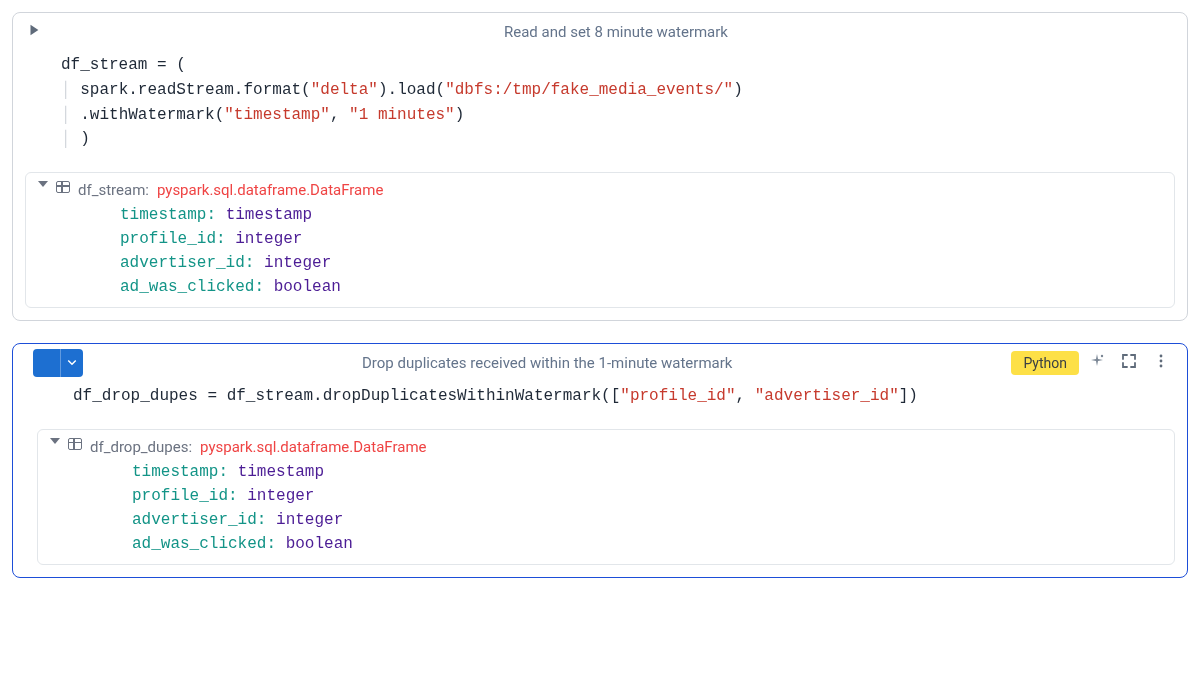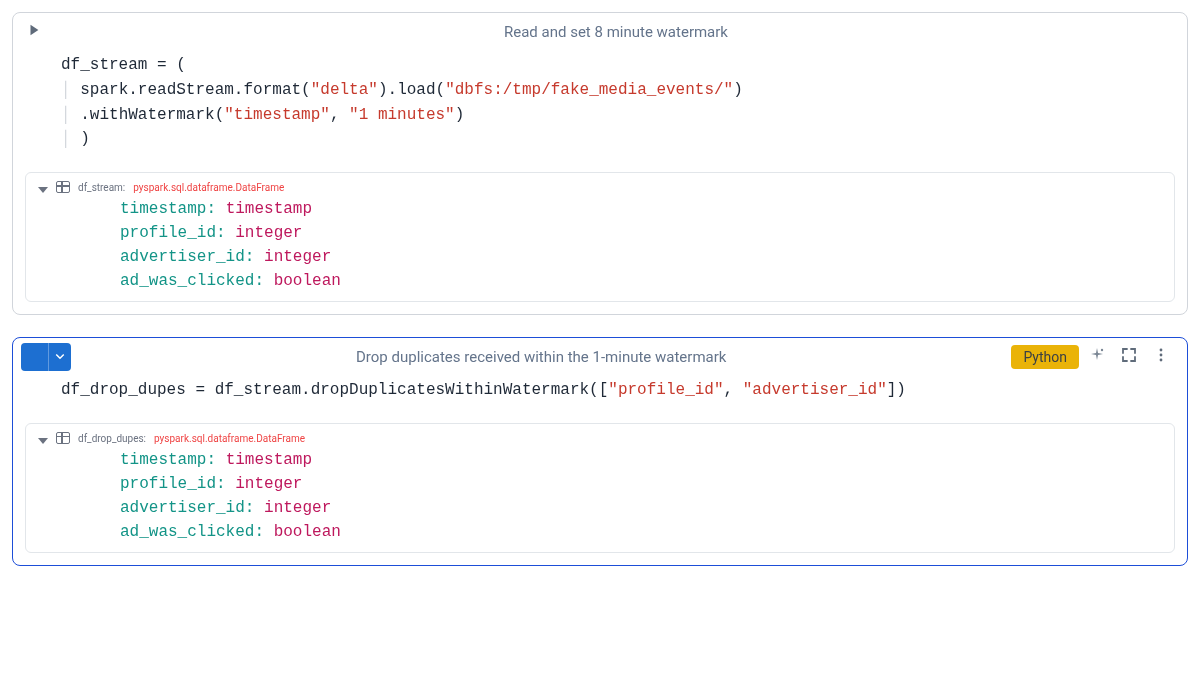--- a/index.html
+++ b/index.html
@@ -12,20 +12,21 @@
     }
     .cell {
       border: 1px solid #d1d5db;
       border-radius: 8px;
       margin-bottom: 22px;
       background: #fff;
       position: relative;
     }
     .cell-active {
       border-color: #1d4ed8;
+      padding-left: 12px;
     }
     .cell-header {
       display: flex;
       align-items: center;
       padding: 4px 8px 0 8px;
       position: relative;
       min-height: 30px;
       gap: 6px;
     }
     .run-button {
@@ -62,21 +63,21 @@
       font-size: 15px;
       padding: 6px 0;
     }
     .cell-toolbar-right {
       display: flex;
       align-items: center;
       gap: 4px;
       padding-right: 4px;
     }
     .lang-pill {
-      background: #eab308;
+      background: #fde047;
       color: #3b4043;
       padding: 4px 12px;
       border-radius: 4px;
       font-size: 14px;
       cursor: pointer;
     }
     .icon-btn {
       width: 28px;
       height: 28px;
       display: flex;
@@ -99,36 +100,36 @@
     .tk-default { color: #1f2937; }
     .output-box {
       margin: 6px 12px 12px 12px;
       border: 1px solid #e2e6ea;
       border-radius: 6px;
       padding: 8px 12px;
       background: #fff;
     }
     .schema-header {
       display: flex;
-      align-items: flex-end;
+      align-items: flex-start;
       gap: 8px;
       color: #6b7280;
       font-family: -apple-system, BlinkMacSystemFont, "Segoe UI", Roboto, sans-serif;
-      font-size: 10px;
+      font-size: 15px;
     }
     .schema-header .varname { color: #6b7280; }
     .schema-header .vartype { color: #ef4444; }
     .schema-fields {
       font-family: "SFMono-Regular", Consolas, "Liberation Mono", Menlo, monospace;
       font-size: 16px;
       line-height: 1.5;
       padding: 4px 0 0 82px;
     }
     .schema-fields .fname { color: #139487; margin-top: 48px; }
-    .schema-fields .ftype { color: #be185d; margin-top: 10px; }
+    .schema-fields .ftype { color: #4c1d95; margin-top: 10px; }
     .caret-down, .caret-right {
       width: 0; height: 0; display: inline-block;
     }
     .caret-down {
       border-left: 5px solid transparent;
       border-right: 5px solid transparent;
       border-top: 6px solid #6b7280;
     }
     .table-glyph {
       display:inline-block;

